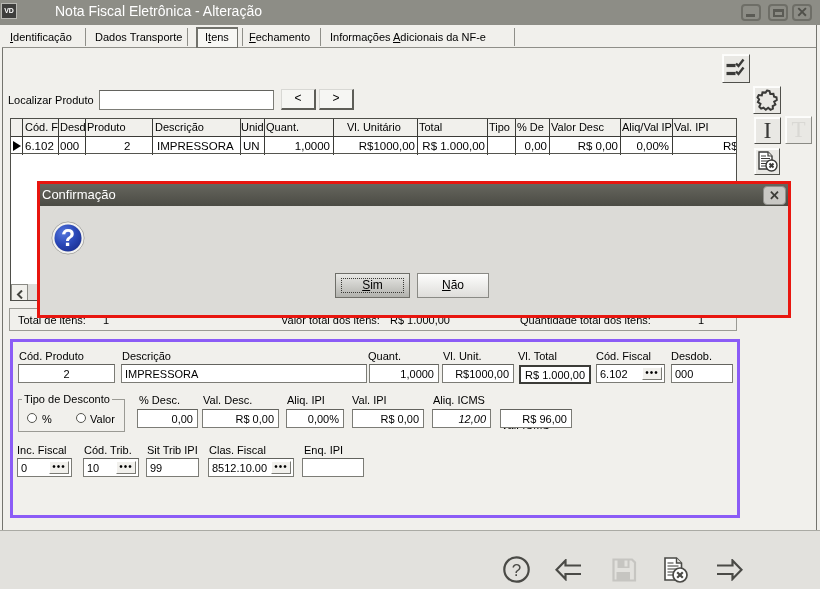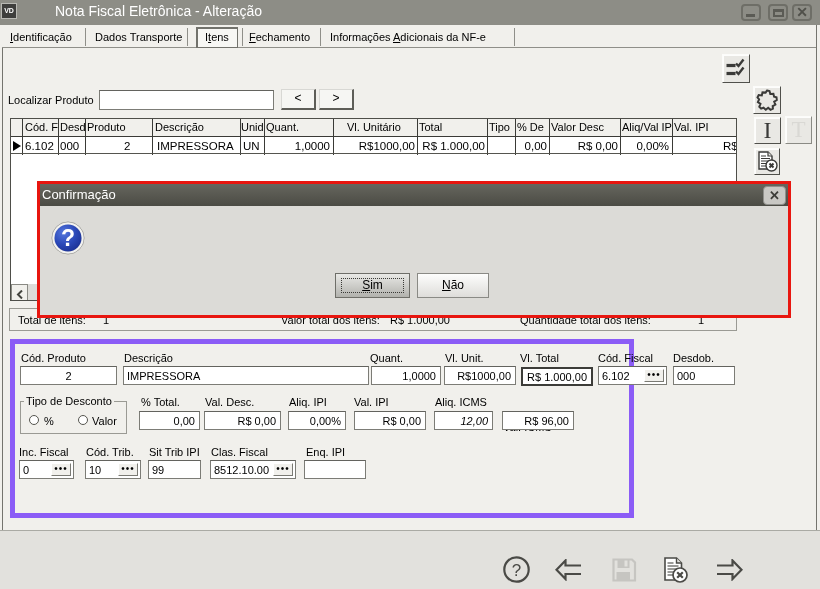--- a/index.html
+++ b/index.html
@@ -116,21 +116,21 @@
 
 <div class="abs" style="left:9px;top:308px;width:728px;height:23px;border:1px solid #9a9a94;">
   <div class="lbl" style="left:8px;top:5px;">Total de itens:</div>
   <div class="lbl" style="left:93px;top:5px;">1</div>
   <div class="lbl" style="left:271px;top:5px;">Valor total dos itens:</div>
   <div class="lbl" style="left:380px;top:5px;">R$ 1.000,00</div>
   <div class="lbl" style="left:510px;top:5px;">Quantidade total dos itens:</div>
   <div class="lbl" style="left:688px;top:5px;">1</div>
 </div>
 
-<div class="abs" id="panel" style="left:10px;top:339px;width:624px;height:179px;border:5px solid #8b5cf6;">
+<div class="abs" id="panel" style="left:10px;top:339px;width:730px;height:179px;border:3px solid #8b5cf6;">
 
   <div class="lbl" style="left:6px;top:8px;">Cód. Produto</div>
   <div class="lbl" style="left:109px;top:8px;">Descrição</div>
   <div class="lbl" style="left:355px;top:8px;">Quant.</div>
   <div class="lbl" style="left:430px;top:8px;">Vl. Unit.</div>
   <div class="lbl" style="left:505px;top:8px;">Vl. Total</div>
   <div class="lbl" style="left:583px;top:8px;">Cód. Fiscal</div>
   <div class="lbl" style="left:658px;top:8px;">Desdob.</div>
 
   <div class="inp" style="left:5px;top:22px;width:97px;height:19px;text-align:center;">
@@ -156,21 +156,21 @@
       <span style="left:3px;">000</span>
     </div>
 
   <div class="abs" style="left:5px;top:57px;width:107px;height:33px;border:1px solid #9a9a94;"></div>
   <div class="lbl" style="left:9px;top:51px;background:#f1f0ec;padding:0 2px;">Tipo de Desconto</div>
   <div class="abs" style="left:14px;top:71px;width:10px;height:10px;border:1px solid #55554f;border-radius:50%;background:#fff;"></div>
   <div class="lbl" style="left:29px;top:71px;">%</div>
   <div class="abs" style="left:63px;top:71px;width:10px;height:10px;border:1px solid #55554f;border-radius:50%;background:#fff;"></div>
   <div class="lbl" style="left:77px;top:71px;">Valor</div>
 
-  <div class="lbl" style="left:126px;top:52px;">% Total.</div>
+  <div class="lbl" style="left:126px;top:52px;">% Desc.</div>
   <div class="lbl" style="left:190px;top:52px;">Val. Desc.</div>
   <div class="lbl" style="left:274px;top:52px;">Aliq. IPI</div>
   <div class="lbl" style="left:339px;top:52px;">Val. IPI</div>
   <div class="lbl" style="left:420px;top:52px;">Aliq. ICMS</div>
   <div class="lbl" style="left:488px;top:52px;margin-top:25px;">Val. ICMS</div>
 
   <div class="inp" style="left:124px;top:67px;width:61px;height:19px;">
       <span style="right:4px;">0,00</span>
     </div>
   <div class="inp" style="left:189px;top:67px;width:77px;height:19px;">

